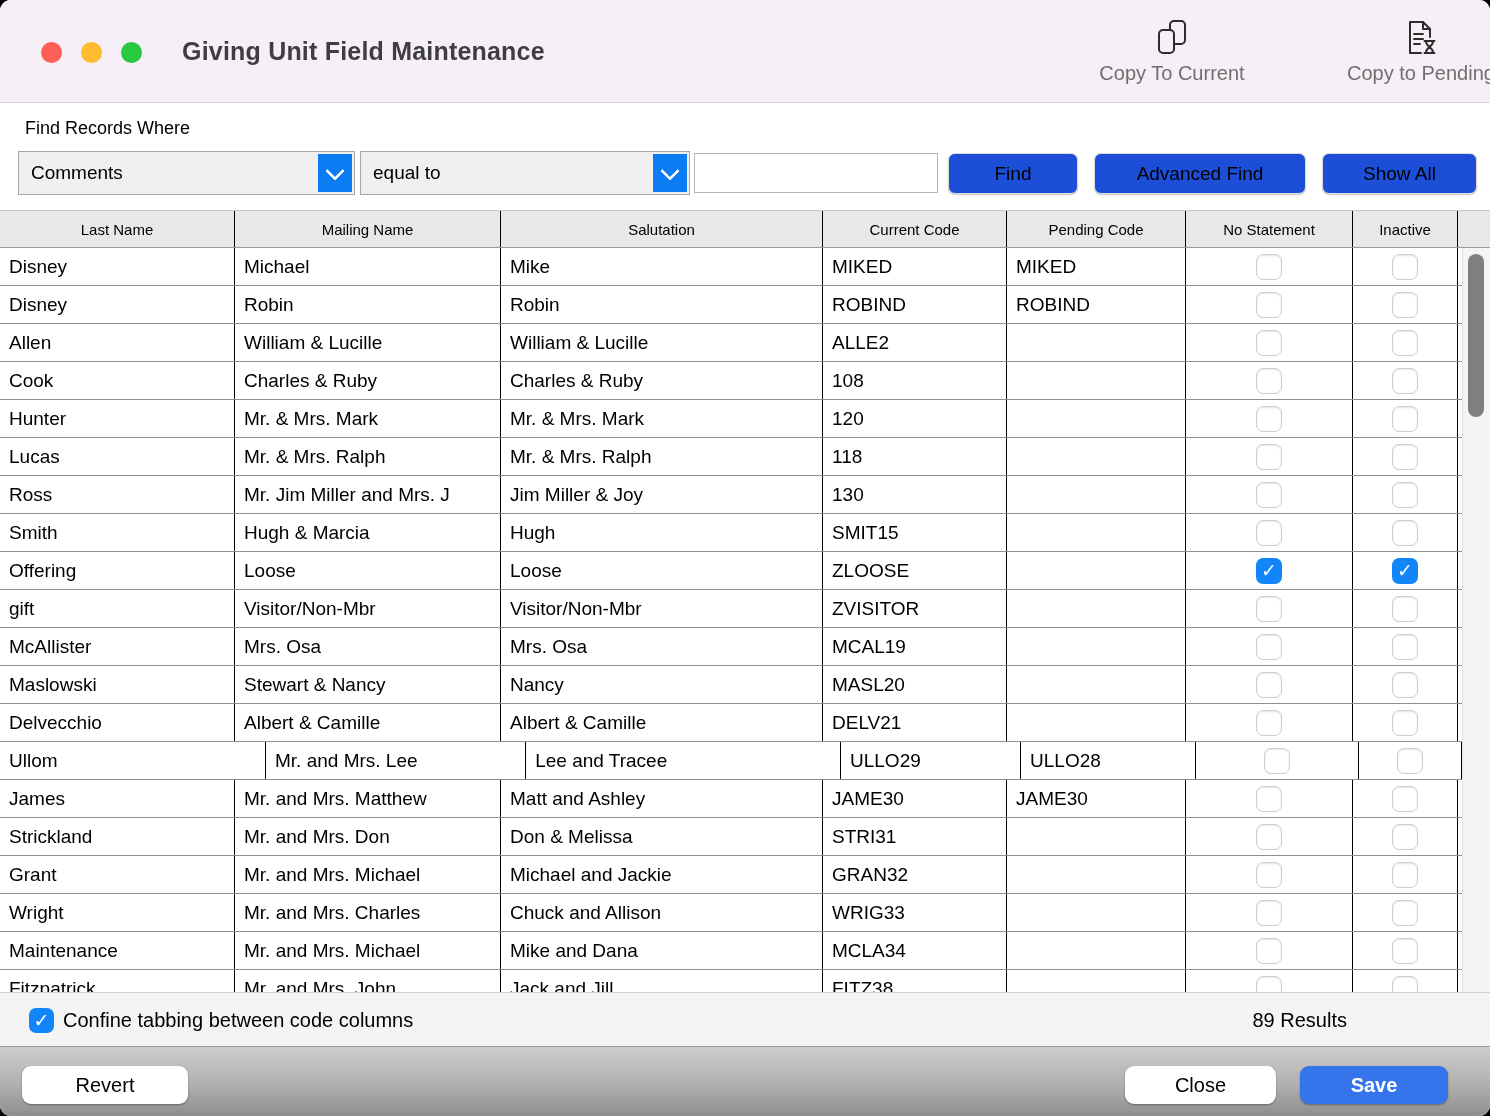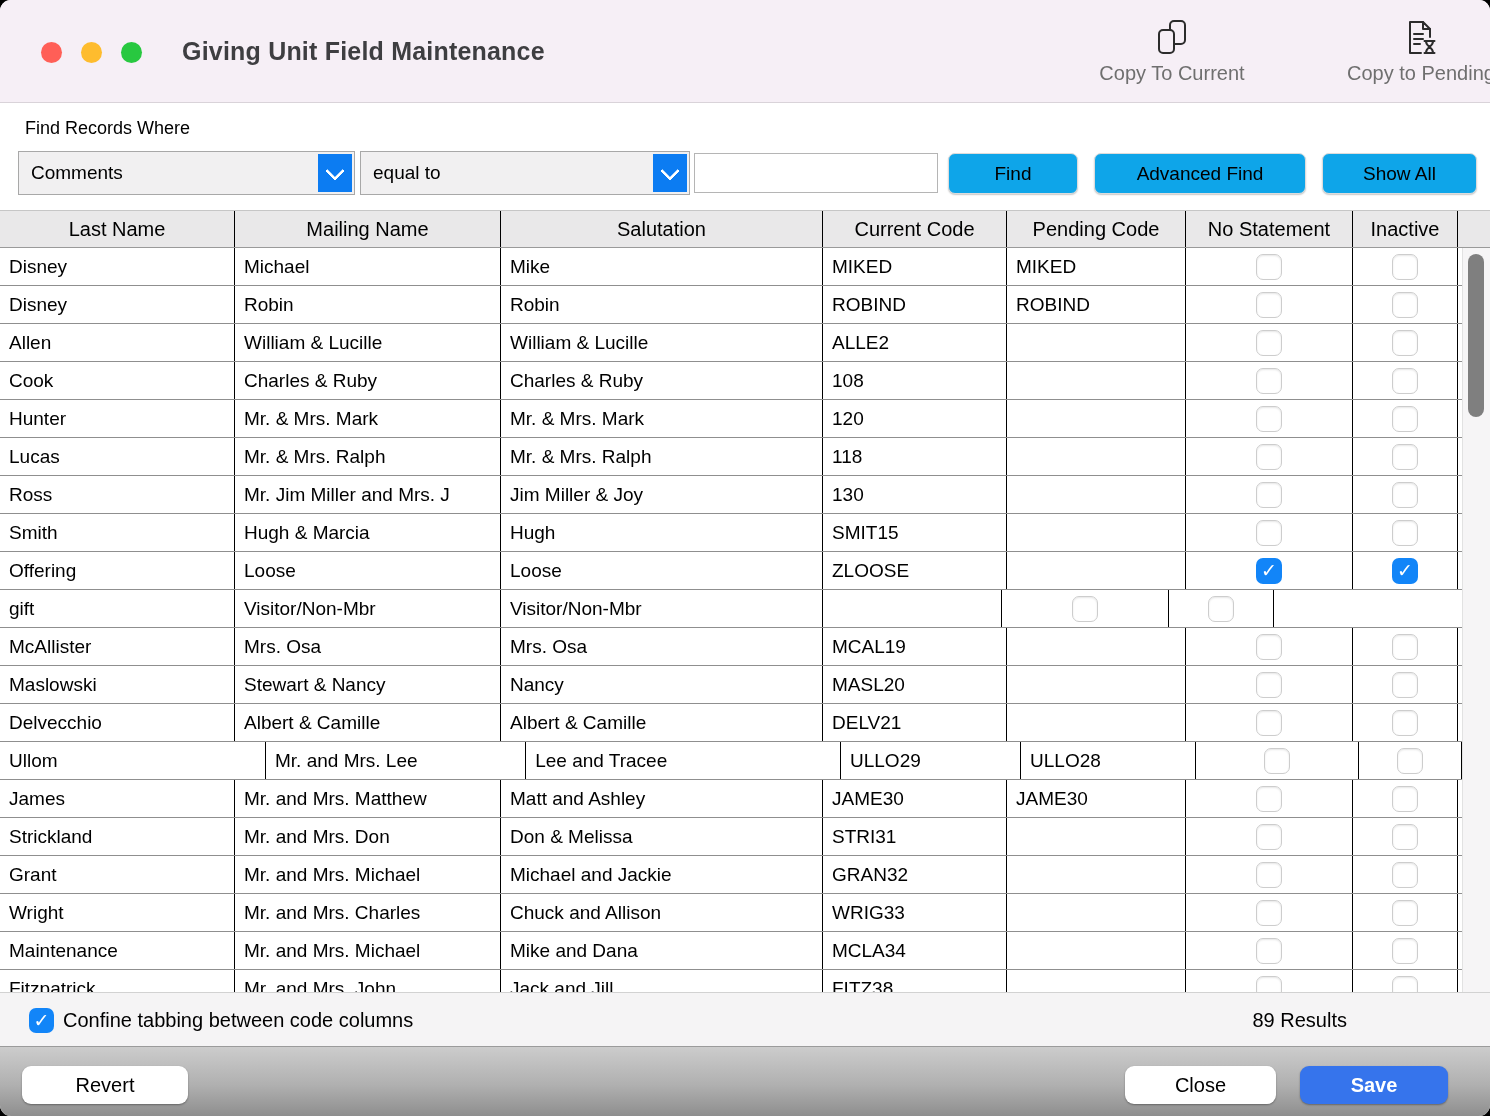--- a/index.html
+++ b/index.html
@@ -18,29 +18,29 @@
   .icon-copy .front{position:absolute;left:0;bottom:2px;width:17px;height:25px;border:2px solid #2c2c2c;border-radius:5px;background:#f6eff6;box-sizing:border-box;}
   .icon-pending{width:30px;height:36px;display:block;}
 
   
   .findarea{position:absolute;left:0;top:104px;width:100%;height:106px;background:#fff;}
   .find-label{position:absolute;left:25px;top:14px;font-size:18px;color:#000;}
   .dd{position:absolute;top:47px;height:44px;background:#f1f0f1;border:1px solid #a8a8a8;box-sizing:border-box;display:flex;align-items:center;font-size:19px;color:#000;padding-left:12px;}
   .dd-btn{position:absolute;top:2px;right:2px;bottom:2px;width:34px;background:#0c7cf2;display:flex;align-items:center;justify-content:center;}
   .chev{width:11px;height:11px;border-left:3px solid #fff;border-bottom:3px solid #fff;transform:rotate(-45deg);margin-top:-5px;border-radius:1px;}
   .find-input{position:absolute;left:694px;top:49px;width:244px;height:40px;border:1px solid #b5b5b5;box-sizing:border-box;font-size:19px;padding:0 8px;outline:none;}
-  .btn-white{background:#0ea5e9;border:1px solid #dcdcdc;border-radius:7px;box-shadow:0 1px 1.5px rgba(0,0,0,.22);display:flex;align-items:center;justify-content:center;font-size:19px;color:#000;box-sizing:border-box;}
+  .btn-white{background:#1d4ed8;border:1px solid #dcdcdc;border-radius:7px;box-shadow:0 1px 1.5px rgba(0,0,0,.22);display:flex;align-items:center;justify-content:center;font-size:19px;color:#000;box-sizing:border-box;}
   .btn-find{position:absolute;left:948px;top:49px;width:130px;height:41px;}
   .btn-advfind{position:absolute;left:1094px;top:49px;width:212px;height:41px;}
   .btn-showall{position:absolute;left:1322px;top:49px;width:155px;height:41px;}
 
   
   .table-area{position:absolute;left:0;top:210px;width:1490px;height:782px;}
   .thead{position:absolute;left:0;top:0;width:1490px;height:38px;display:flex;background:#e9e8e9;border-top:1px solid #c6c6c6;border-bottom:1.5px solid #9a9a9a;box-sizing:border-box;}
-  .hcell{height:100%;display:flex;align-items:center;justify-content:center;font-size:20px;color:#000;border-right:1.5px solid #000;box-sizing:border-box;}
+  .hcell{height:100%;display:flex;align-items:center;justify-content:center;font-size:15px;color:#000;border-right:1.5px solid #000;box-sizing:border-box;}
   .tbody{position:absolute;left:0;top:38px;width:1462px;height:744px;overflow:hidden;background:#fff;}
   .trow{display:flex;height:38px;border-bottom:1.5px solid #8f8f8f;background:#fff;box-sizing:border-box;}
   .tcell{height:100%;display:flex;align-items:center;padding-left:9px;font-size:19px;color:#000;border-right:1.5px solid #000;box-sizing:border-box;white-space:nowrap;overflow:hidden;}
   .ckcell{justify-content:center;padding-left:0;}
   .checkbox{width:26px;height:26px;border:1.5px solid #cdcdcd;border-radius:7px;background:#fff;box-shadow:inset 0 1px 2px rgba(0,0,0,.10);box-sizing:border-box;display:flex;align-items:center;justify-content:center;}
   .checkbox.checked{background:#1285f8;border:none;box-shadow:none;}
   .checkbox .mark{color:#fff;font-size:19px;font-weight:700;line-height:1;}
   .scroll-track{position:absolute;right:0;top:38px;width:28px;height:744px;background:#f6f5f6;border-left:1px solid #e2e2e2;box-sizing:border-box;}
   .scroll-thumb{position:absolute;left:5px;top:6px;width:16px;height:163px;background:#7f7f7f;border-radius:8px;}
 
@@ -244,20 +244,21 @@
           <div class="tcell ckcell" style="width: 105px;">
             <div class="checkbox checked">
               <span class="mark">✓</span>
             </div>
           </div>
         </div>
         <div class="trow">
           <div class="tcell" style="width: 235px;">gift</div>
           <div class="tcell" style="width: 266px;">Visitor/Non-Mbr</div>
           <div class="tcell" style="width: 322px;">Visitor/Non-Mbr</div>
+          <div class="tcell" style="width: 184px;">ZVISITOR</div>
           <div class="tcell" style="width: 179px;"></div>
           <div class="tcell ckcell" style="width: 167px;">
             <div class="checkbox"></div>
           </div>
           <div class="tcell ckcell" style="width: 105px;">
             <div class="checkbox"></div>
           </div>
         </div>
         <div class="trow">
           <div class="tcell" style="width: 235px;">McAllister</div>

